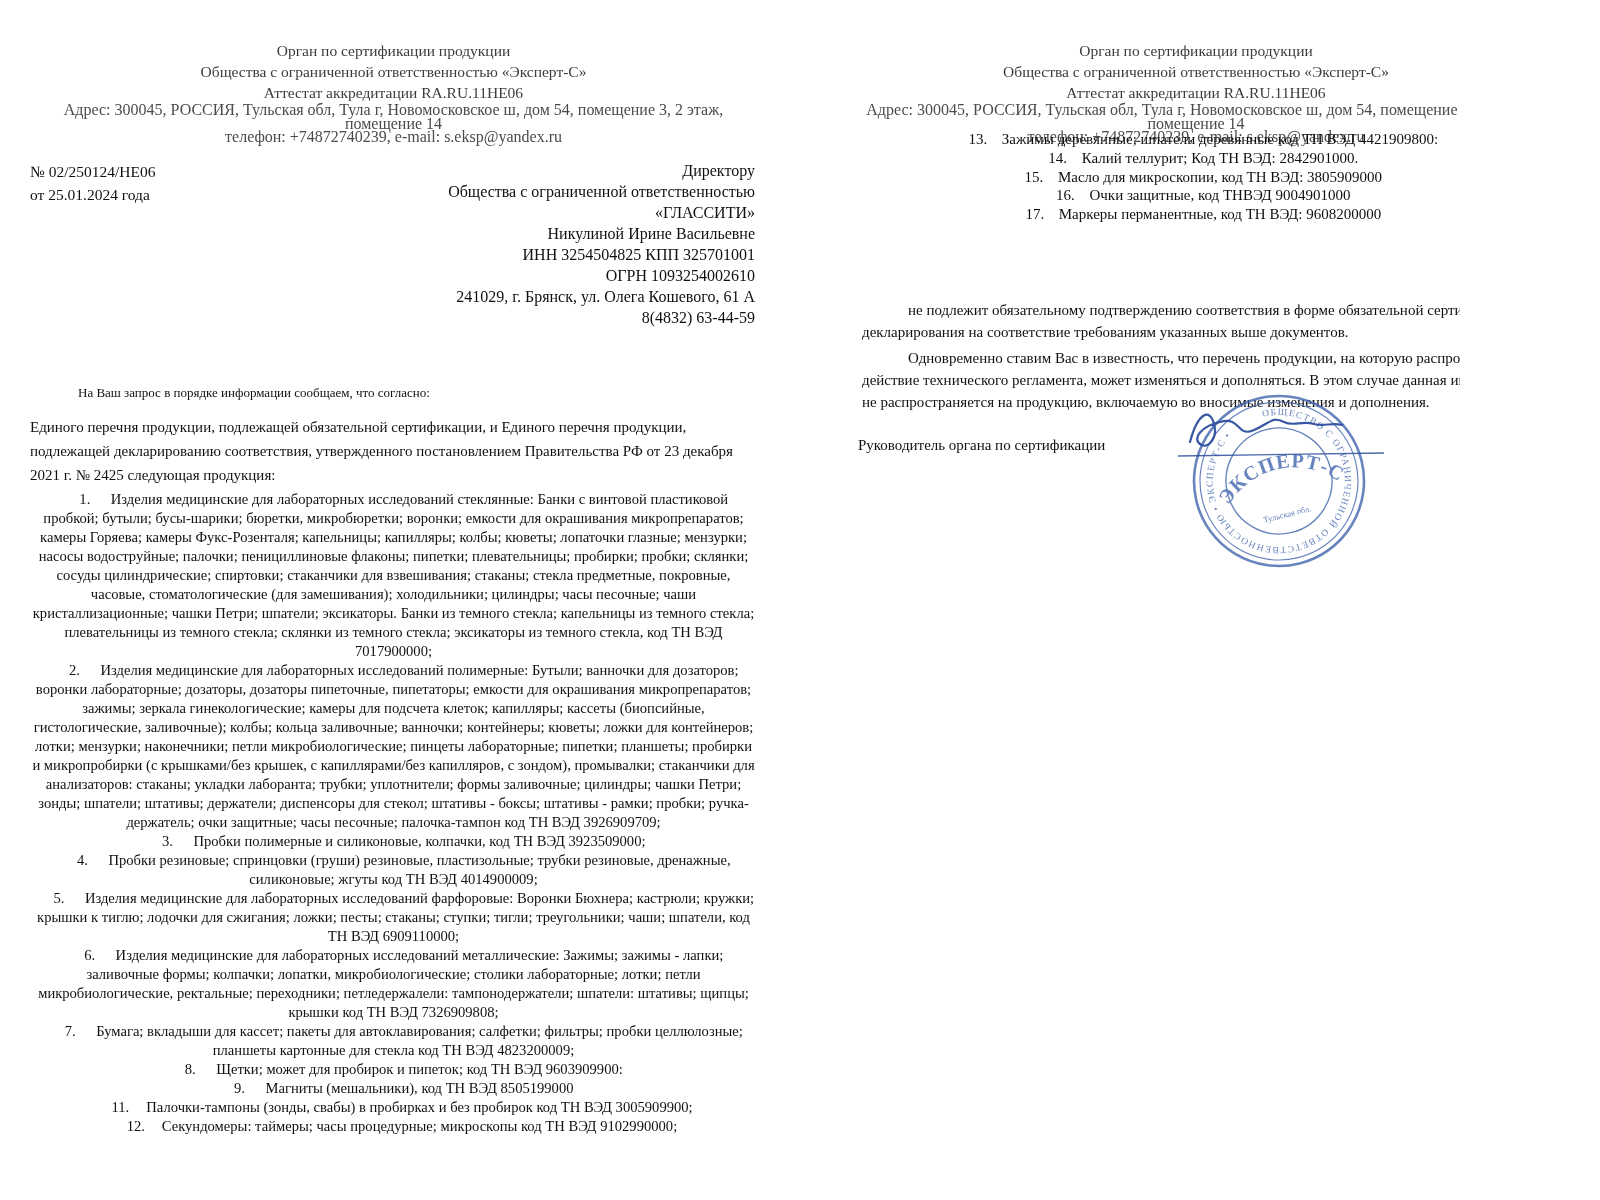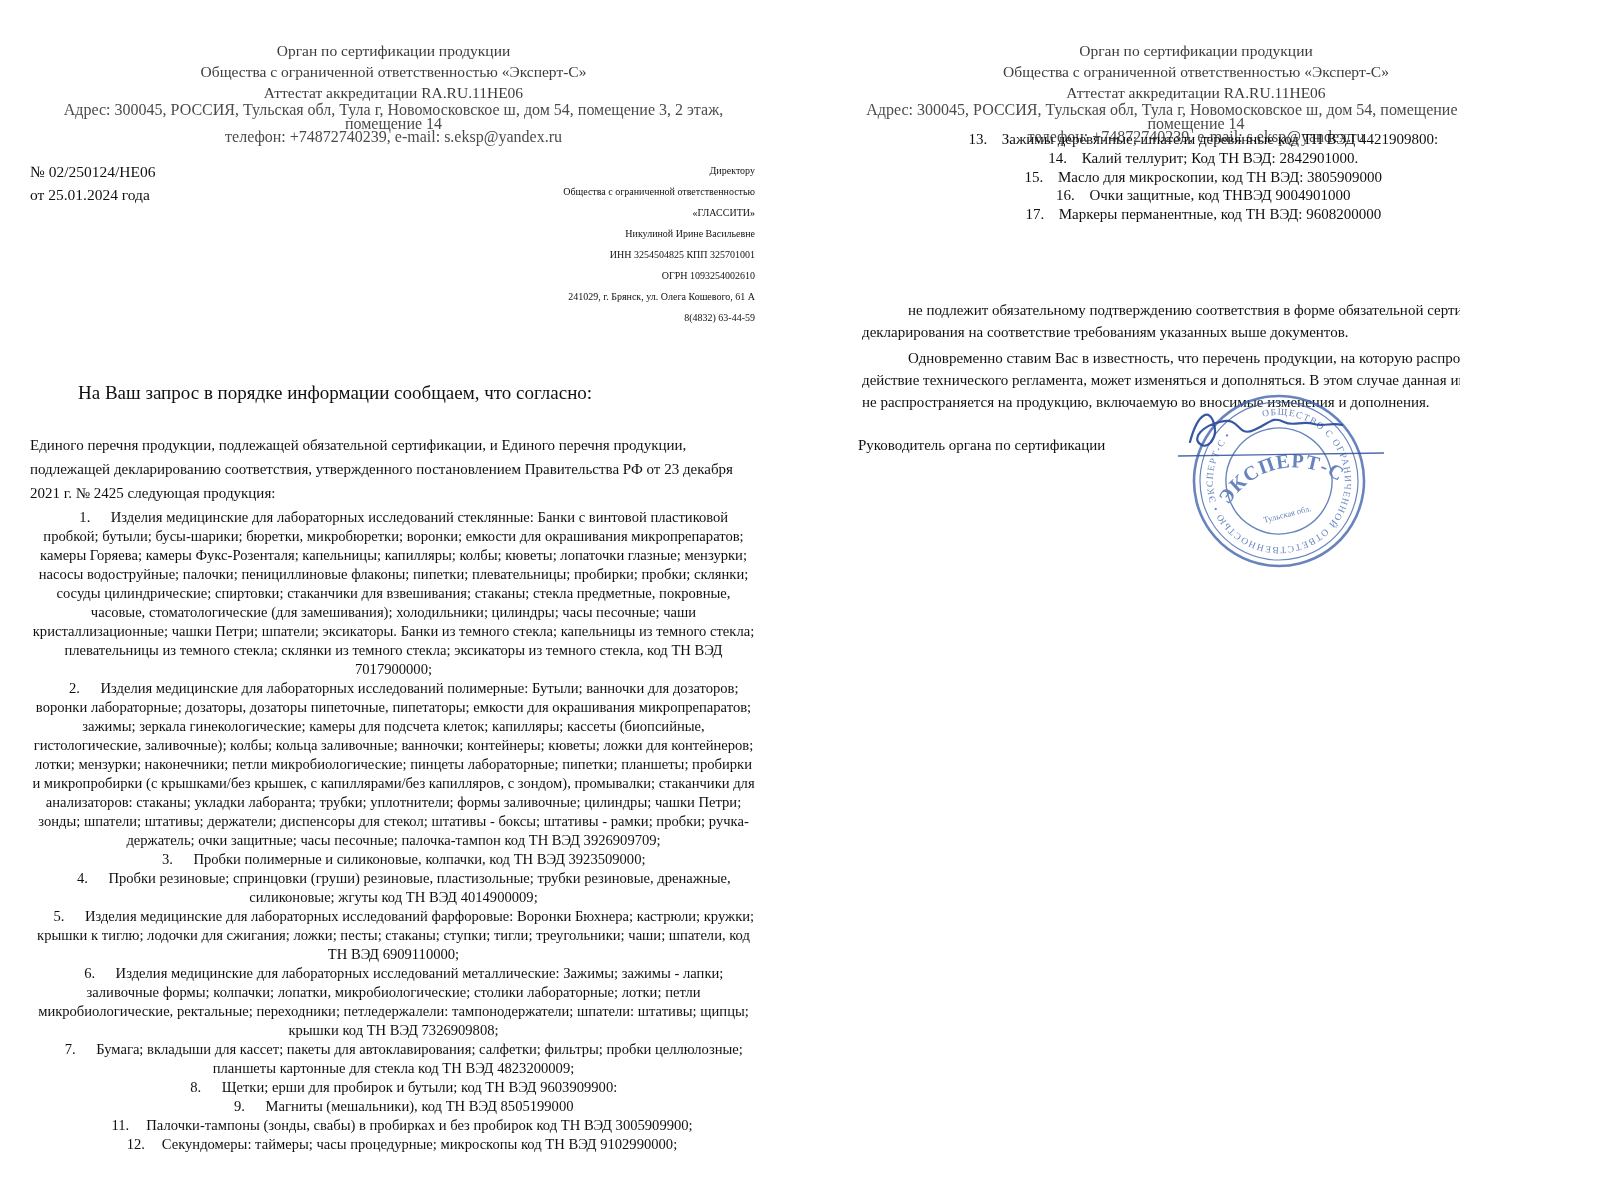--- a/index.html
+++ b/index.html
@@ -14,24 +14,24 @@
   }
   .page { position: absolute; top: 0; height: 1200px; }
   .page-left  { left: 30px;  width: 727px; }
   .page-right { left: 858px; width: 676px; }
 
   .org-header { position: absolute; top: 40px; left: 0; right: 0; text-align: center; color: #3c3c3c; }
   .org-header .l-big   { font-size: 15.5px; line-height: 21px; }
   .org-header .l-small { font-size: 16px; line-height: 13.5px; color: #4b4b4b; }
 
   .ref-block { position: absolute; top: 160px; left: 0; font-size: 15.5px; line-height: 23px; }
-  .recipient { position: absolute; top: 160px; right: 2px; text-align: right; font-size: 10px; line-height: 21px; }
+  .recipient { position: absolute; top: 160px; right: 2px; text-align: right; font-size: 16px; line-height: 21px; }
 
   .body-left { position: absolute; top: 381px; left: 0; right: 0; }
-  .intro    { margin: 0 0 28px; text-indent: 48px; font-size: 19px; line-height: 24px; }
+  .intro    { margin: 0 0 10px; text-indent: 48px; font-size: 13px; line-height: 24px; }
   .preamble { margin: 0 0 3px;  font-size: 15px; line-height: 24px; }
 
   .doc-list { font-size: 14.6px; line-height: 19px; }
   .doc-list .li { margin: 0; text-align: center; }
   .num { display: inline-block; width: 52px; }
 
   .list-right { position: absolute; top: 130px; left: 0; right: 0; font-size: 15px; line-height: 18.8px; }
   .list-right .num { width: 48px; }
 
   .paras { position: absolute; top: 295px; left: 0; right: 0; font-size: 15px; line-height: 22px; text-align: justify; }
@@ -78,21 +78,21 @@
       <p class="preamble">Единого перечня продукции, подлежащей обязательной сертификации, и Единого перечня продукции, подлежащей декларированию соответствия, утвержденного постановлением Правительства РФ от 23 декабря 2021 г. № 2425 следующая продукция:</p>
 
       <div class="doc-list">
         <div class="li"><span class="num">1.</span><span>Изделия медицинские для лабораторных исследований стеклянные: Банки с винтовой пластиковой пробкой; бутыли; бусы-шарики; бюретки, микробюретки; воронки; емкости для окрашивания микропрепаратов; камеры Горяева; камеры Фукс-Розенталя; капельницы; капилляры; колбы; кюветы; лопаточки глазные; мензурки; насосы водоструйные; палочки; пенициллиновые флаконы; пипетки; плевательницы; пробирки; пробки; склянки; сосуды цилиндрические; спиртовки; стаканчики для взвешивания; стаканы; стекла предметные, покровные, часовые, стоматологические (для замешивания); холодильники; цилиндры; часы песочные; чаши кристаллизационные; чашки Петри; шпатели; эксикаторы. Банки из темного стекла; капельницы из темного стекла; плевательницы из темного стекла; склянки из темного стекла; эксикаторы из темного стекла, код ТН ВЭД 7017900000;</span></div>
         <div class="li"><span class="num">2.</span><span>Изделия медицинские для лабораторных исследований полимерные: Бутыли; ванночки для дозаторов; воронки лабораторные; дозаторы, дозаторы пипеточные, пипетаторы; емкости для окрашивания микропрепаратов; зажимы; зеркала гинекологические; камеры для подсчета клеток; капилляры; кассеты (биопсийные, гистологические, заливочные); колбы; кольца заливочные; ванночки; контейнеры; кюветы; ложки для контейнеров; лотки; мензурки; наконечники; петли микробиологические; пинцеты лабораторные; пипетки; планшеты; пробирки и микропробирки (с крышками/без крышек, с капиллярами/без капилляров, с зондом), промывалки; стаканчики для анализаторов: стаканы; укладки лаборанта; трубки; уплотнители; формы заливочные; цилиндры; чашки Петри; зонды; шпатели; штативы; держатели; диспенсоры для стекол; штативы - боксы; штативы - рамки; пробки; ручка-держатель; очки защитные; часы песочные; палочка-тампон код ТН ВЭД 3926909709;</span></div>
         <div class="li"><span class="num">3.</span><span>Пробки полимерные и силиконовые, колпачки, код ТН ВЭД 3923509000;</span></div>
         <div class="li"><span class="num">4.</span><span>Пробки резиновые; спринцовки (груши) резиновые, пластизольные; трубки резиновые, дренажные, силиконовые; жгуты код ТН ВЭД 4014900009;</span></div>
         <div class="li"><span class="num">5.</span><span>Изделия медицинские для лабораторных исследований фарфоровые: Воронки Бюхнера; кастрюли; кружки; крышки к тиглю; лодочки для сжигания; ложки; песты; стаканы; ступки; тигли; треугольники; чаши; шпатели, код ТН ВЭД 6909110000;</span></div>
         <div class="li"><span class="num">6.</span><span>Изделия медицинские для лабораторных исследований металлические: Зажимы; зажимы - лапки; заливочные формы; колпачки; лопатки, микробиологические; столики лабораторные; лотки; петли микробиологические, ректальные; переходники; петледержалели: тампонодержатели; шпатели: штативы; щипцы; крышки код ТН ВЭД 7326909808;</span></div>
         <div class="li"><span class="num">7.</span><span>Бумага; вкладыши для кассет; пакеты для автоклавирования; салфетки; фильтры; пробки целлюлозные; планшеты картонные для стекла код ТН ВЭД 4823200009;</span></div>
-        <div class="li"><span class="num">8.</span><span>Щетки; ерши для пробирок и бутыли; код ТН ВЭД 9603909900:</span></div>
+        <div class="li"><span class="num">8.</span><span>Щетки; может для пробирок и пипеток; код ТН ВЭД 9603909900:</span></div>
         <div class="li"><span class="num">9.</span><span>Магниты (мешальники), код ТН ВЭД 8505199000</span></div>
         <div class="li"><span class="num">11.</span><span>Палочки-тампоны (зонды, свабы) в пробирках и без пробирок код ТН ВЭД 3005909900;</span></div>
         <div class="li"><span class="num">12.</span><span>Секундомеры: таймеры; часы процедурные; микроскопы код ТН ВЭД 9102990000;</span></div>
       </div>
     </div>
   </section>
 
   <section class="page page-right">
 
     <header class="org-header">

